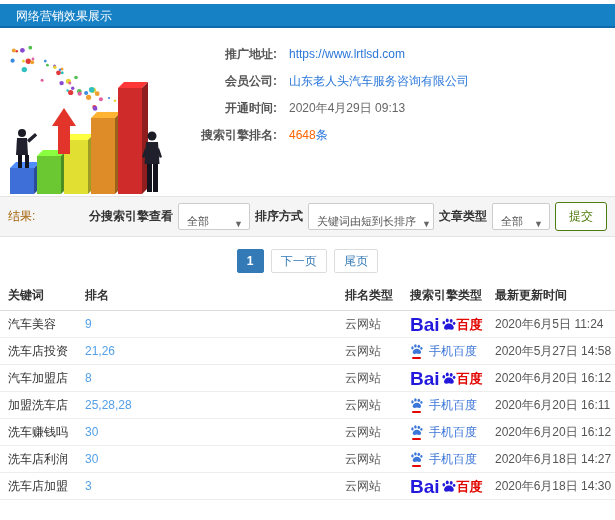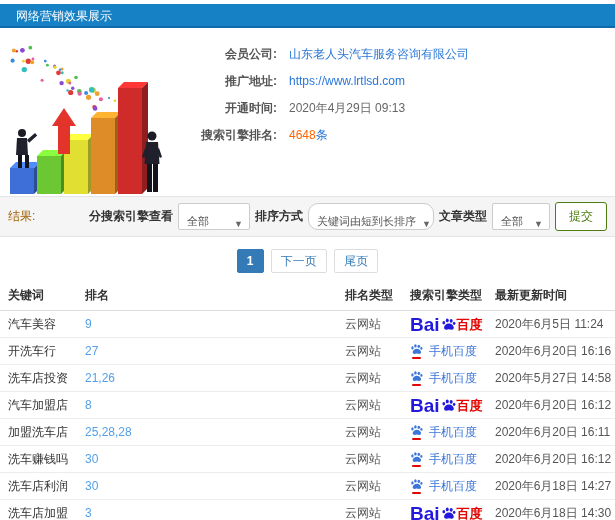--- a/index.html
+++ b/index.html
@@ -26,21 +26,21 @@
   
   .filterbar { height:41px; background:#f5f5f5; border-top:1px solid #e4e4e4;
     border-bottom:1px solid #e4e4e4; display:flex; align-items:center; padding:0 8px; }
   .filterbar .result-lbl { color:#a16207; }
   .filter-group { margin-left:auto; display:flex; align-items:center; gap:5px; }
   .f-lbl { font-weight:bold; color:#333; white-space:nowrap; }
   .sel { background:#fff; border:1px solid #ccc; border-radius:2px; height:27px;
     display:flex; align-items:flex-end; padding:0 6px 0 8px; color:#555; font-size:11px;
     white-space:nowrap; cursor:pointer; justify-content:space-between; }
   .sel .caret { color:#666; font-size:9px; margin-left:6px; }
-  .sel-1 { width:72px; } .sel-2 { width:126px;border-radius:10px; } .sel-3 { width:58px; }
+  .sel-1 { width:72px; } .sel-2 { width:126px; } .sel-3 { width:58px; }
   .btn-submit { background:#fff; border:1px solid #4d7c0f; border-radius:3px; height:29px;
     padding:0 13px; color:#4d7c0f; font-size:12px; cursor:pointer; }
 
   
   .pagination { margin-top:12px; text-align:center; }
   .page-btn { display:inline-block; min-width:26px; height:24px; line-height:22px;
     border:1px solid #ddd; background:#fff; color:var(--pagination-active,#337ab7);
     padding:0 9px; margin:0 2px; font-size:12px; border-radius:2px; cursor:pointer; }
   .page-btn.active { background:var(--pagination-active,#337ab7);
     border-color:var(--pagination-active,#337ab7); color:#fff; font-weight:bold; }
@@ -148,26 +148,26 @@
         <circle cx="152" cy="102" r="4.5" fill="#1b1b26"></circle>
         <path d="M146 108 h12 l1.5 22 h-15 z"></path>
         <path d="M145 114 l-3 9 2.2 1 3.2-8z M159 114 l3 9 -2.2 1 -3.2-8z"></path>
         <path d="M147 130 h5 v28 h-5 z M153 130 h5 v28 h-5 z" fill="#14141e"></path>
       </g>
     </svg>
   </div>
 
   <div class="info-list">
     <div class="info-row">
+      <span class="lbl">推广地址:</span>
+      <span class="val link">https://www.lrtlsd.com</span>
+    </div>
+    <div class="info-row">
       <span class="lbl">会员公司:</span>
       <span class="val link">山东老人头汽车服务咨询有限公司</span>
-    </div>
-    <div class="info-row">
-      <span class="lbl">推广地址:</span>
-      <span class="val link">https://www.lrtlsd.com</span>
     </div>
     <div class="info-row">
       <span class="lbl">开通时间:</span>
       <span class="val">2020年4月29日 09:13</span>
     </div>
     <div class="info-row">
       <span class="lbl">搜索引擎排名:</span>
       <span class="val"><span class="hl">4648</span><span class="unit">条</span></span>
     </div>
   </div>
@@ -231,36 +231,20 @@
                 <ellipse cx="10" cy="5.5" rx="2.4" ry="3"></ellipse>
                 <ellipse cx="16.3" cy="6" rx="2.4" ry="3"></ellipse>
                 <ellipse cx="21" cy="10" rx="2" ry="2.6"></ellipse>
                 <path d="M12.7 10.5c-4.2 0-7.8 3.4-7.8 6.8 0 2.1 1.7 3.2 3.4 3.2 1.6 0 2.8-.9 4.4-.9 1.6 0 2.8.9 4.4.9 1.7 0 3.4-1.1 3.4-3.2 0-3.4-3.6-6.8-7.8-6.8z"></path>
               </svg>
               <b class="brand">百度</b>
             </span></td>
           <td class="muted">2020年6月5日 11:24</td>
         </tr>
         <tr>
-          <td>开洗车行</td>
-          <td class="rank">27</td>
-          <td class="muted">云网站</td>
-          <td><span class="mobile-baidu">
-              <span class="paw-wrap"><svg class="paw " viewBox="0 0 24 24">
-                  <ellipse cx="4.5" cy="9" rx="2.2" ry="2.8"></ellipse>
-                  <ellipse cx="10" cy="5.5" rx="2.4" ry="3"></ellipse>
-                  <ellipse cx="16.3" cy="6" rx="2.4" ry="3"></ellipse>
-                  <ellipse cx="21" cy="10" rx="2" ry="2.6"></ellipse>
-                  <path d="M12.7 10.5c-4.2 0-7.8 3.4-7.8 6.8 0 2.1 1.7 3.2 3.4 3.2 1.6 0 2.8-.9 4.4-.9 1.6 0 2.8.9 4.4.9 1.7 0 3.4-1.1 3.4-3.2 0-3.4-3.6-6.8-7.8-6.8z"></path>
-                </svg><i class="paw-underline"></i></span>
-              <span class="mb-text">手机百度</span>
-            </span></td>
-          <td class="muted">2020年6月20日 16:16</td>
-        </tr>
-        <tr>
           <td>洗车店投资</td>
           <td class="rank">21,26</td>
           <td class="muted">云网站</td>
           <td><span class="mobile-baidu">
               <span class="paw-wrap"><svg class="paw " viewBox="0 0 24 24">
                   <ellipse cx="4.5" cy="9" rx="2.2" ry="2.8"></ellipse>
                   <ellipse cx="10" cy="5.5" rx="2.4" ry="3"></ellipse>
                   <ellipse cx="16.3" cy="6" rx="2.4" ry="3"></ellipse>
                   <ellipse cx="21" cy="10" rx="2" ry="2.6"></ellipse>
                   <path d="M12.7 10.5c-4.2 0-7.8 3.4-7.8 6.8 0 2.1 1.7 3.2 3.4 3.2 1.6 0 2.8-.9 4.4-.9 1.6 0 2.8.9 4.4.9 1.7 0 3.4-1.1 3.4-3.2 0-3.4-3.6-6.8-7.8-6.8z"></path>

